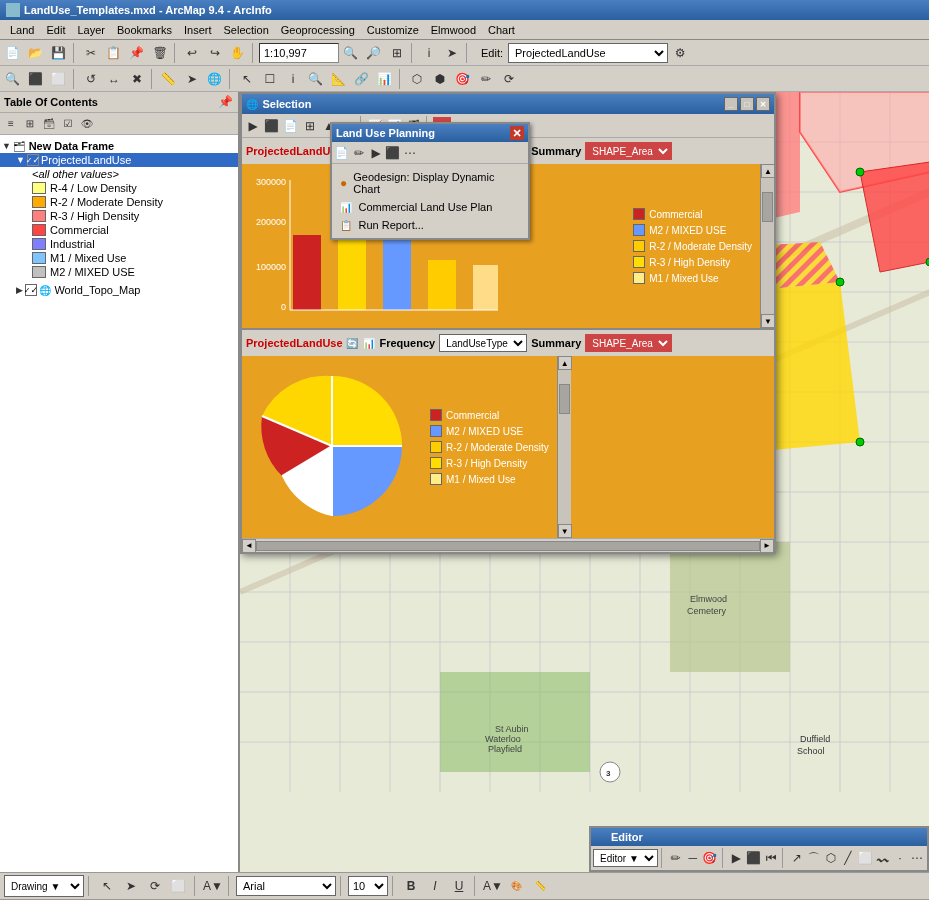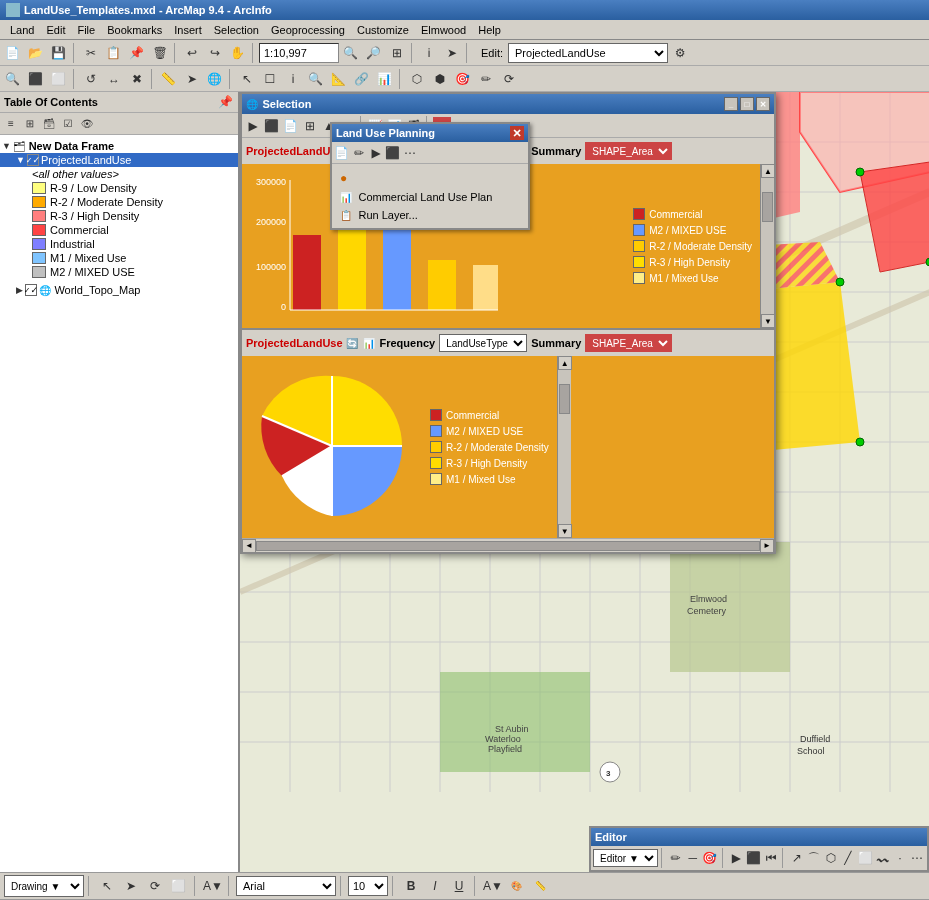--- a/index.html
+++ b/index.html
@@ -264,21 +264,21 @@
       background: #d4d0c8;
       border: 2px solid #888;
       z-index: 100;
     }
     .editor-title {
       background: linear-gradient(to bottom, #4a7fc1, #2a5fa0);
       color: white;
       height: 18px;
       display: flex;
       align-items: center;
-      padding: 0 4px;
+      padding: 0 20px;
       font-size: 11px;
       font-weight: bold;
     }
     .editor-toolbar {
       background: #d4d0c8;
       height: 24px;
       display: flex;
       align-items: center;
       padding: 0 2px;
       gap: 1px;
@@ -366,28 +366,28 @@
 <div class="layout">
 
   <div class="title-bar">
     <div class="title-bar-icon"></div>
     <span>LandUse_Templates.mxd - ArcMap 9.4 - ArcInfo</span>
   </div>
 
   <div class="menu-bar">
     <div class="menu-item">Land</div>
     <div class="menu-item">Edit</div>
-    <div class="menu-item">File</div>
+    <div class="menu-item">Layer</div>
     <div class="menu-item">Bookmarks</div>
     <div class="menu-item">Insert</div>
     <div class="menu-item">Selection</div>
     <div class="menu-item">Geoprocessing</div>
     <div class="menu-item">Customize</div>
     <div class="menu-item">Elmwood</div>
-    <div class="menu-item">Help</div>
+    <div class="menu-item">Chart</div>
   </div>
 
   <div class="toolbar">
     <div class="tb-btn">📄</div>
     <div class="tb-btn">📂</div>
     <div class="tb-btn">💾</div>
     <div class="tb-sep"></div>
     <div class="tb-btn">✂</div>
     <div class="tb-btn">📋</div>
     <div class="tb-btn">📌</div>
@@ -471,21 +471,21 @@
           <span class="cb checked" style="border-color:#888;background:#316ac5;color:white;">✓</span>
           <span>ProjectedLandUse</span>
         </div>
 
         <div class="toc-item" style="padding-left:32px;">
           <span style="font-style:italic;">&lt;all other values&gt;</span>
         </div>
 
         <div class="toc-item" style="padding-left:32px;">
           <span class="legend-swatch" style="background:#FFFF80;"></span>
-          <span>R-9 / Low Density</span>
+          <span>R-4 / Low Density</span>
         </div>
         <div class="toc-item" style="padding-left:32px;">
           <span class="legend-swatch" style="background:#FFAA00;"></span>
           <span>R-2 / Moderate Density</span>
         </div>
         <div class="toc-item" style="padding-left:32px;">
           <span class="legend-swatch" style="background:#FF7F7F;"></span>
           <span>R-3 / High Density</span>
         </div>
         <div class="toc-item" style="padding-left:32px;">
@@ -624,28 +624,29 @@
         <div class="dialog-toolbar">
           <div class="tb-btn" style="width:16px;height:16px;">📄</div>
           <div class="tb-btn" style="width:16px;height:16px;">✏</div>
           <div class="tb-btn" style="width:16px;height:16px;">▶</div>
           <div class="tb-btn" style="width:16px;height:16px;">⬛</div>
           <div class="tb-btn" style="width:16px;height:16px;">⋯</div>
         </div>
         <div class="dialog-body">
           <div class="dialog-menu-item">
             <span style="color:#cc6600;font-size:12px;">●</span>
+            <span>Geodesign: Display Dynamic Chart</span>
           </div>
           <div class="dialog-menu-item">
             <span style="color:#333;font-size:10px;">📊</span>
             <span>Commercial Land Use Plan</span>
           </div>
           <div class="dialog-menu-item">
             <span style="color:#333;font-size:10px;">📋</span>
-            <span>Run Layer...</span>
+            <span>Run Report...</span>
           </div>
         </div>
       </div>
 
       <div style="position:absolute;top:0;left:0;width:536px;z-index:50;display:flex;flex-direction:column;border:2px solid #888;box-shadow:2px 2px 8px rgba(0,0,0,0.5);">
 
         <div class="geodesign-title">
           <span style="font-size:10px;margin-right:4px;">🌐</span>
           <span>Selection</span>
           <div class="geodesign-win-btns">

